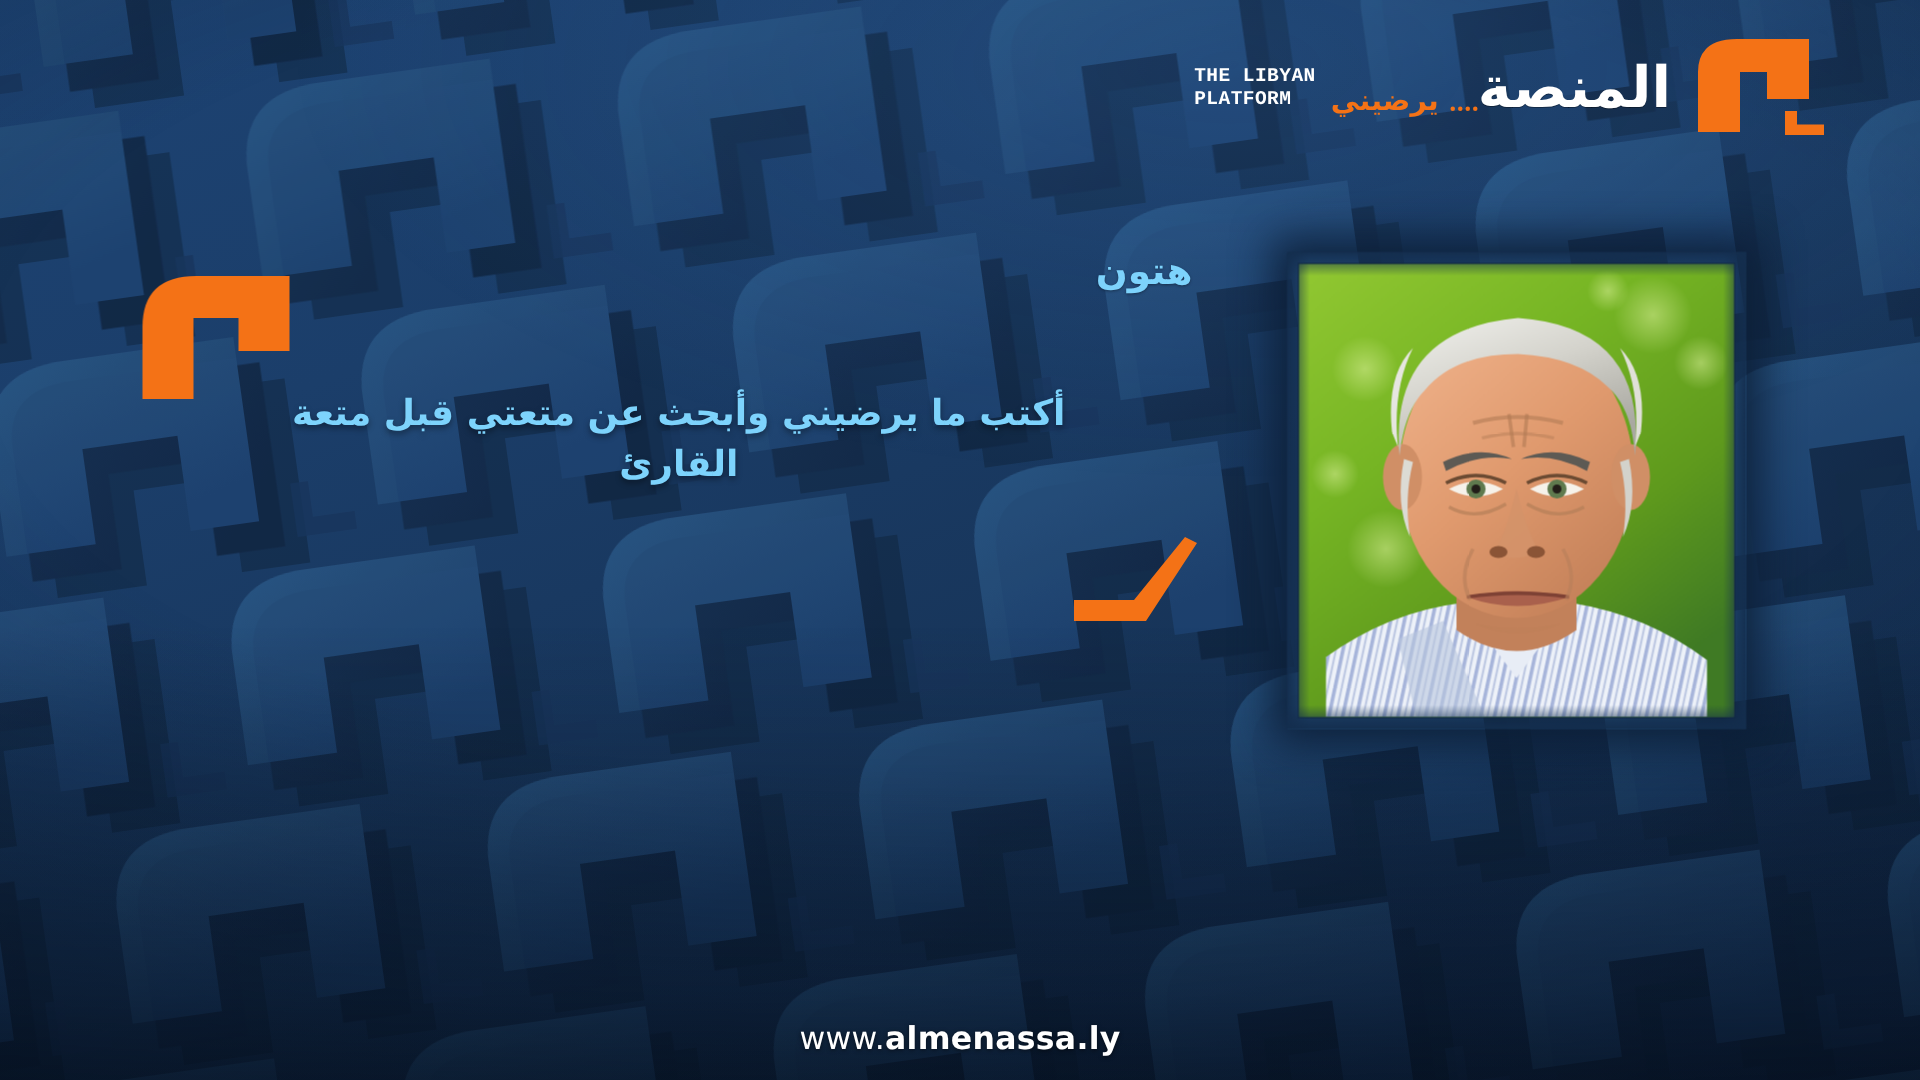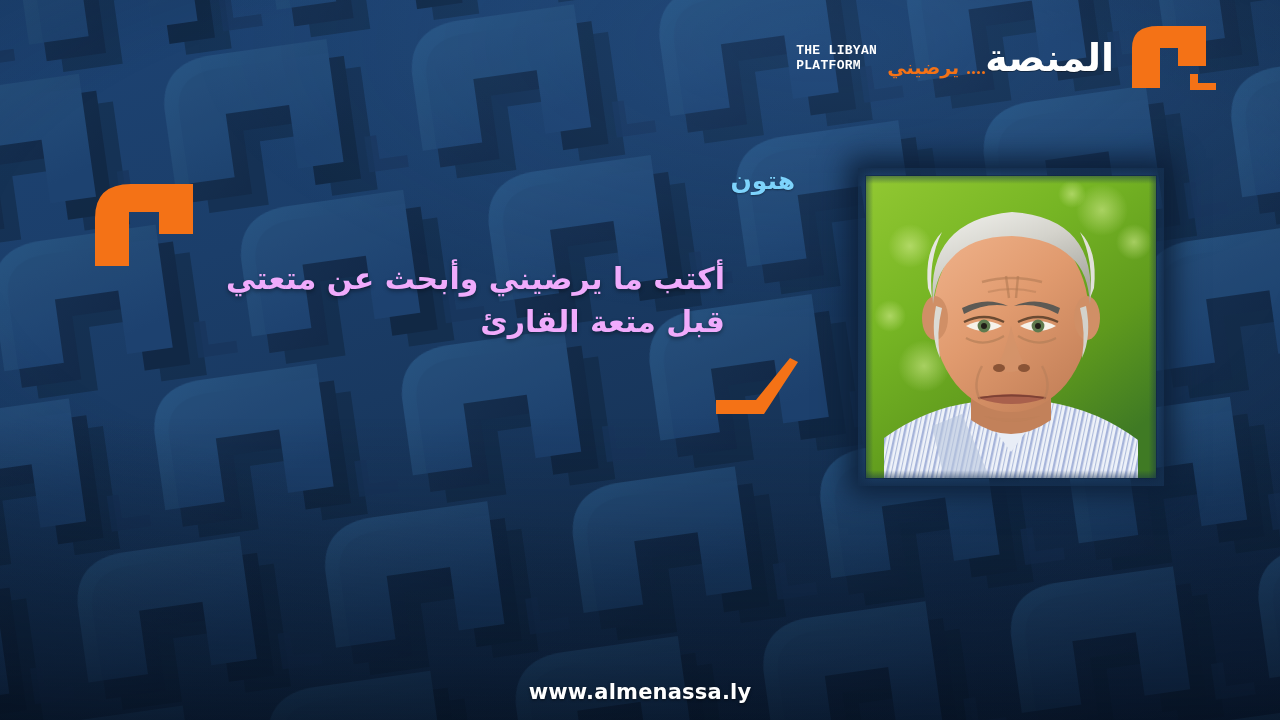--- a/index.html
+++ b/index.html
@@ -77,22 +77,22 @@
 
   
   .kicker{
     position:absolute;right:485px;top:168px;
     color:#7dd3fc;font-size:25px;font-weight:700;
     direction:rtl;text-align:right;line-height:1;
     text-shadow:0 1px 2px rgba(0,0,0,.35);
   }
   .quote{
     position:absolute;right:555px;top:258px;width:545px;
-    color:#f0abfc;font-size:30px;font-weight:700;line-height:1.42;
-    direction:rtl;text-align:right;
+    color:#7dd3fc;font-size:24px;font-weight:700;line-height:1.42;
+    direction:rtl;text-align:center;
     text-shadow:0 2px 4px rgba(0,0,0,.40);
   }
   .author{
     position:absolute;right:945px;top:378px;
     color:#f47216;font-size:25px;font-weight:700;line-height:1;
     direction:rtl;text-align:right;
     text-shadow:0 1px 3px rgba(0,0,0,.40);
   }
 
   
@@ -117,21 +117,21 @@
       linear-gradient(to bottom,rgba(20,46,78,.95) 0%,rgba(20,46,78,0) 5%,rgba(20,46,78,0) 95%,rgba(20,46,78,.95) 100%);
   }
 
   
   .footer{
     position:absolute;left:0;right:0;bottom:16px;
     text-align:center;direction:ltr;
     color:#ffffff;font-size:21px;letter-spacing:.2px;
     text-shadow:0 1px 3px rgba(0,0,0,.55);
   }
-  .footer .w{font-weight:700;}
+  .footer .w{font-weight:400;}
   .footer .brand{font-weight:700;}
   .footer .tld{font-weight:700;}
 </style>
 </head>
 <body>
 
 <div class="canvas">
 
   <div class="bg-layer">
     <div class="bg-base"></div>

